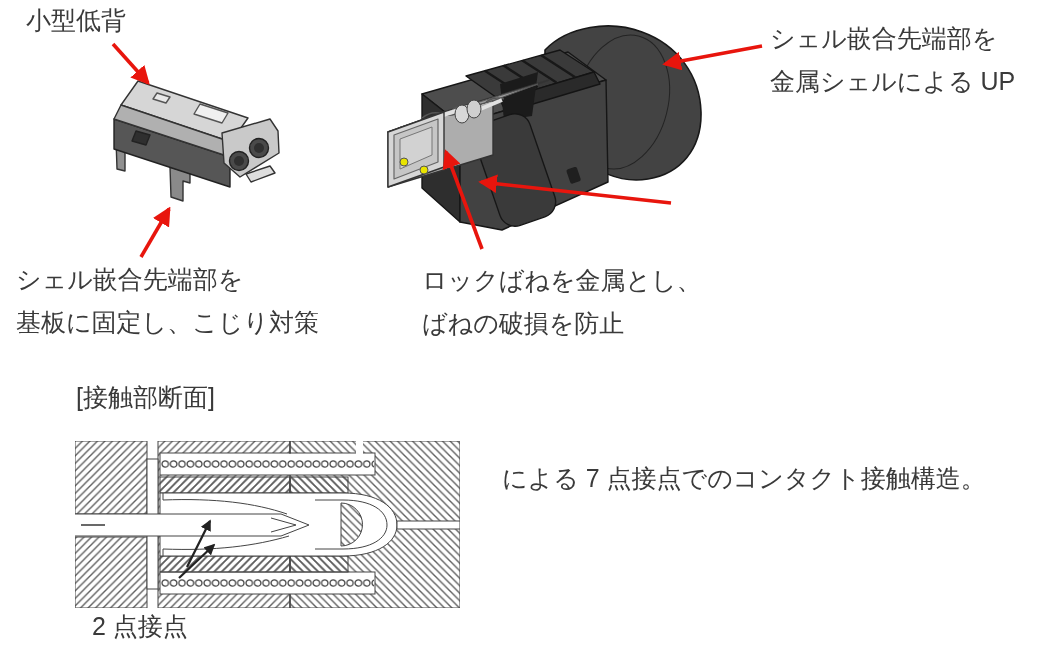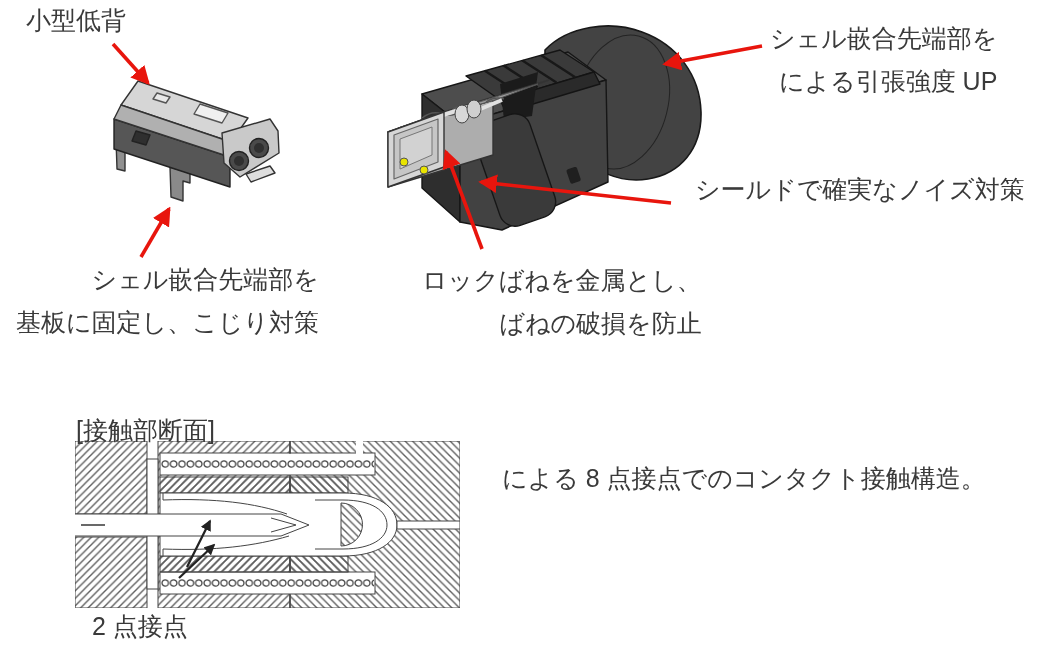--- a/index.html
+++ b/index.html
@@ -1,20 +1,19 @@
 <!DOCTYPE html>
 <html style="--arrow-color: #e8150d; --text-color: #3a3a3a;"><head>
 <meta charset="utf-8">
 <style>
   html,body{margin:0;padding:0;background:#fff;}
   .canvas{
     position:relative;width:1039px;height:655px;background:#fff;overflow:hidden;
     font-family:"Liberation Sans","DejaVu Sans",sans-serif;
     color:var(--text-color,#3a3a3a);
-    text-align:right;
   }
   .abs{position:absolute;}
   .callout{font-size:25px;line-height:43px;white-space:nowrap;}
   .svgart{position:absolute;}
   .arrows{position:absolute;left:0;top:0;pointer-events:none;color:var(--arrow-color,#e8150d);z-index:5;}
 </style>
 </head>
 <body>
 
 <div class="canvas">
@@ -125,38 +124,37 @@
     <line x1="671" y1="203" x2="481" y2="182" stroke="currentColor" stroke-width="3.6" marker-end="url(#ah)"></line>
     <line x1="482" y1="249" x2="446" y2="152" stroke="currentColor" stroke-width="3.6" marker-end="url(#ah)"></line>
   </svg>
 
   <div class="abs callout" style="left:26px;top:-1px">
     <div>小型低背</div>
   </div>
 
   <div class="abs callout" style="left:770px;top:17px">
     <div>シェル嵌合先端部を</div>
-    <div>による引張強度 UP</div>
+    <div>金属シェルによる UP</div>
   </div>
 
   <div class="abs callout" style="left:695px;top:168px">
-    <div>シールドで確実なノイズ対策</div>
   </div>
 
   <div class="abs callout" style="left:16px;top:258px">
     <div>シェル嵌合先端部を</div>
     <div>基板に固定し、こじり対策</div>
   </div>
 
   <div class="abs callout" style="left:422px;top:259px">
     <div>ロックばねを金属とし、</div>
     <div>ばねの破損を防止</div>
   </div>
 
-  <div class="abs callout" style="left:76px;top:409px">[接触部断面]</div>
+  <div class="abs callout" style="left:76px;top:376px">[接触部断面]</div>
 
   <div class="abs callout" style="left:92px;top:605px">2 点接点</div>
 
   <div class="abs callout" style="left:502px;top:457px">
-    <div>による 8 点接点でのコンタクト接触構造。</div>
+    <div>による 7 点接点でのコンタクト接触構造。</div>
   </div>
 
 </div>
 
 </body></html>

